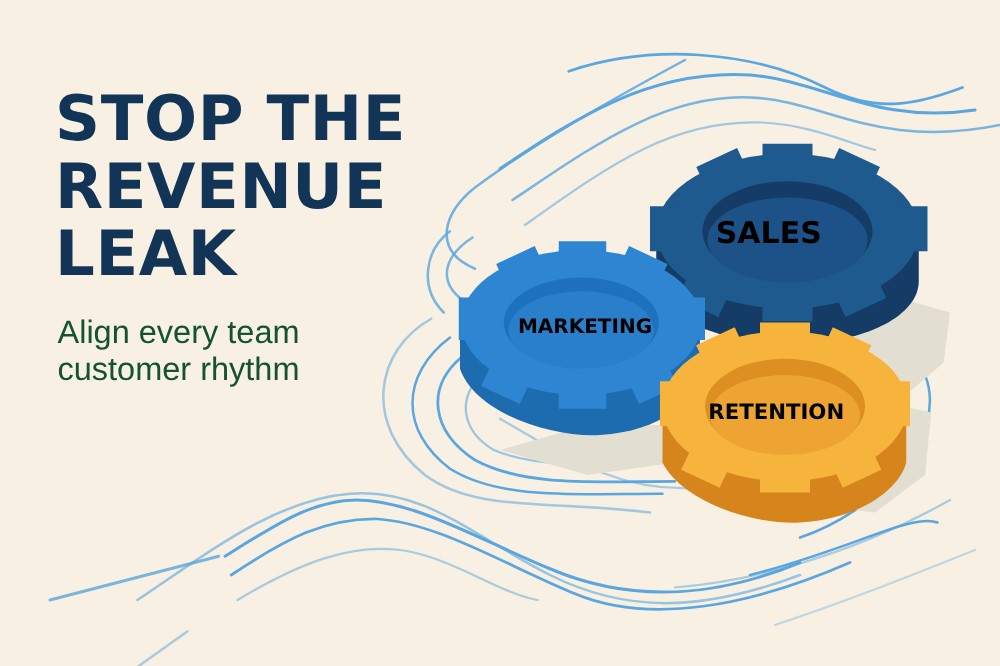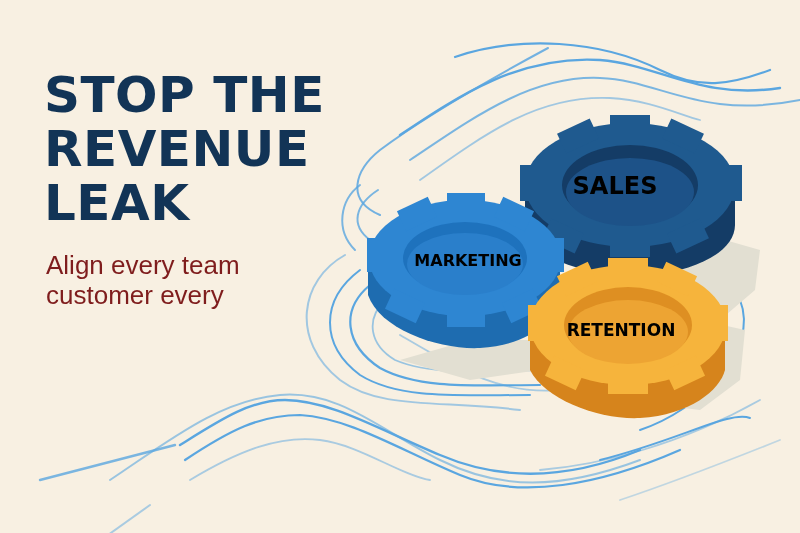--- a/index.html
+++ b/index.html
@@ -35,21 +35,21 @@
     }
     .headline span { display: block; }
     .subhead {
       position: absolute;
       left: 46px;
       top: 250px;
       margin: 0;
       font-family: "Liberation Sans", sans-serif;
       font-size: 26px;
       line-height: 30px;
-      color: #7f1d1d;
+      color: #14532d;
     }
     .subhead span { display: block; }
     .gear-label {
       position: absolute;
       font-family: "DejaVu Sans", sans-serif;
       font-weight: bold;
       color: #000000;
       text-align: center;
       white-space: nowrap;
     }
@@ -164,20 +164,20 @@
   </svg>
 
   <h1 class="headline">
     <span>STOP THE</span>
     <span>REVENUE</span>
     <span>LEAK</span>
   </h1>
 
   <p class="subhead">
     <span>Align every team</span>
-    <span>customer every</span>
+    <span>customer rhythm</span>
   </p>
 
   <div class="gear-label label-sales">SALES</div>
   <div class="gear-label label-retention">RETENTION</div>
   <div class="gear-label label-marketing">MARKETING</div>
 
 </div>
 
 </body></html>

